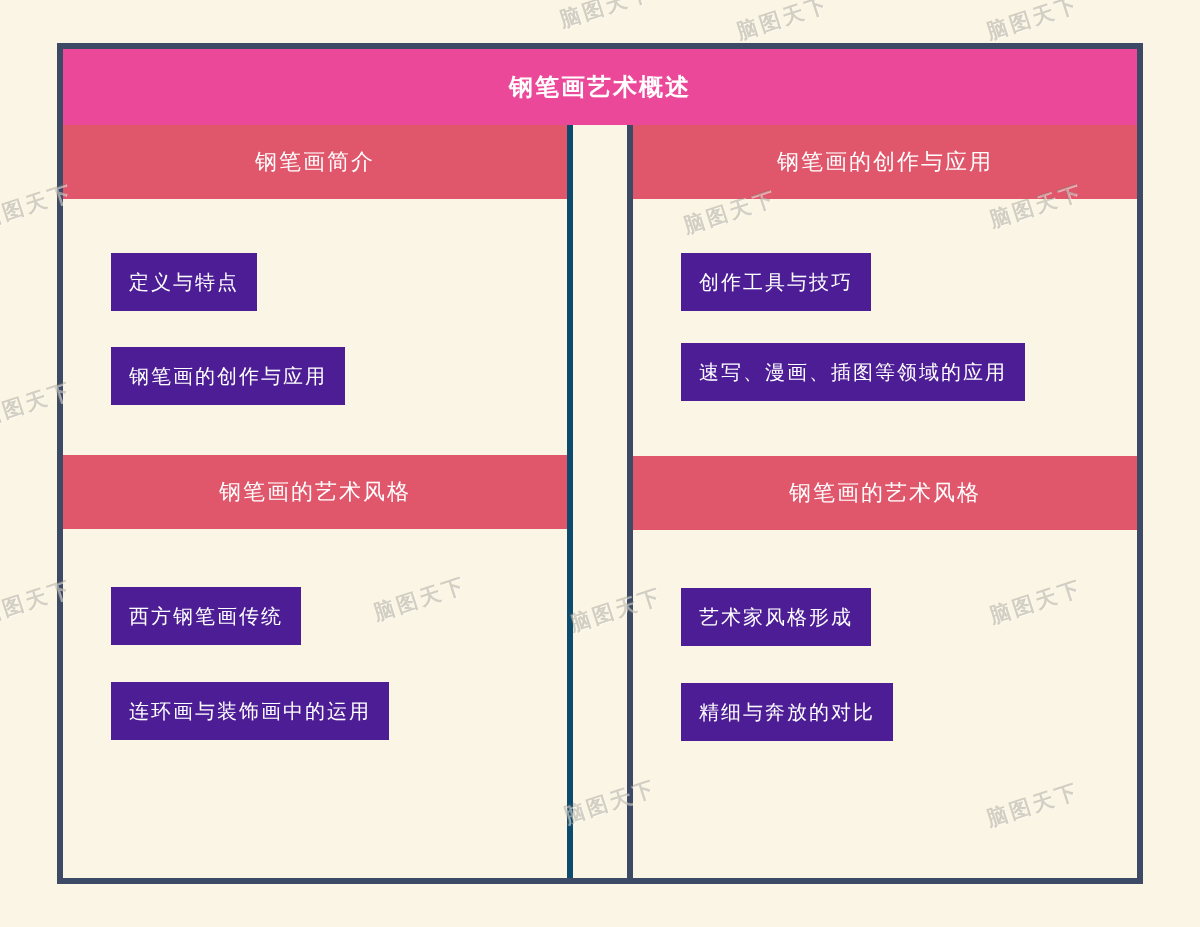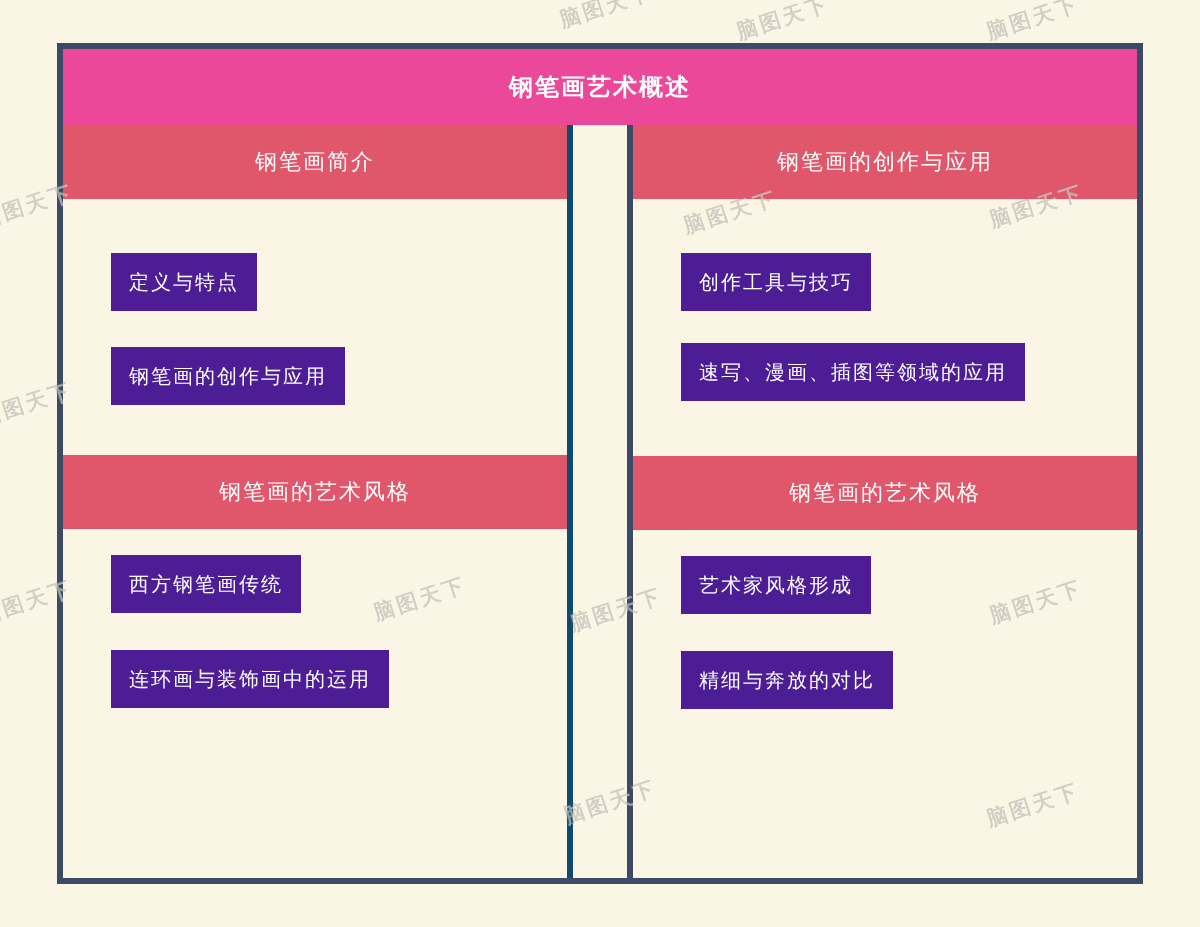--- a/index.html
+++ b/index.html
@@ -55,21 +55,21 @@
     display:flex; align-items:center; justify-content:center;
     font-size:22px; letter-spacing:2px;
   }
   .section-body {
     flex:none;
     display:flex; flex-direction:column; align-items:flex-start;
     padding:54px 20px 50px 48px;
     gap:36px;
   }
   .section-body.tight { gap:32px; padding-bottom:55px; }
-  .section-body.last { padding-top:26px; gap:37px; }
+  .section-body.last { padding-top:58px; gap:37px; }
 
   .leaf {
     background:#4c1d95;
     color:#FFFFFF;
     height:58px;
     display:flex; align-items:center;
     padding:0 18px;
     font-size:20px; letter-spacing:2px;
     white-space:nowrap;
   }

